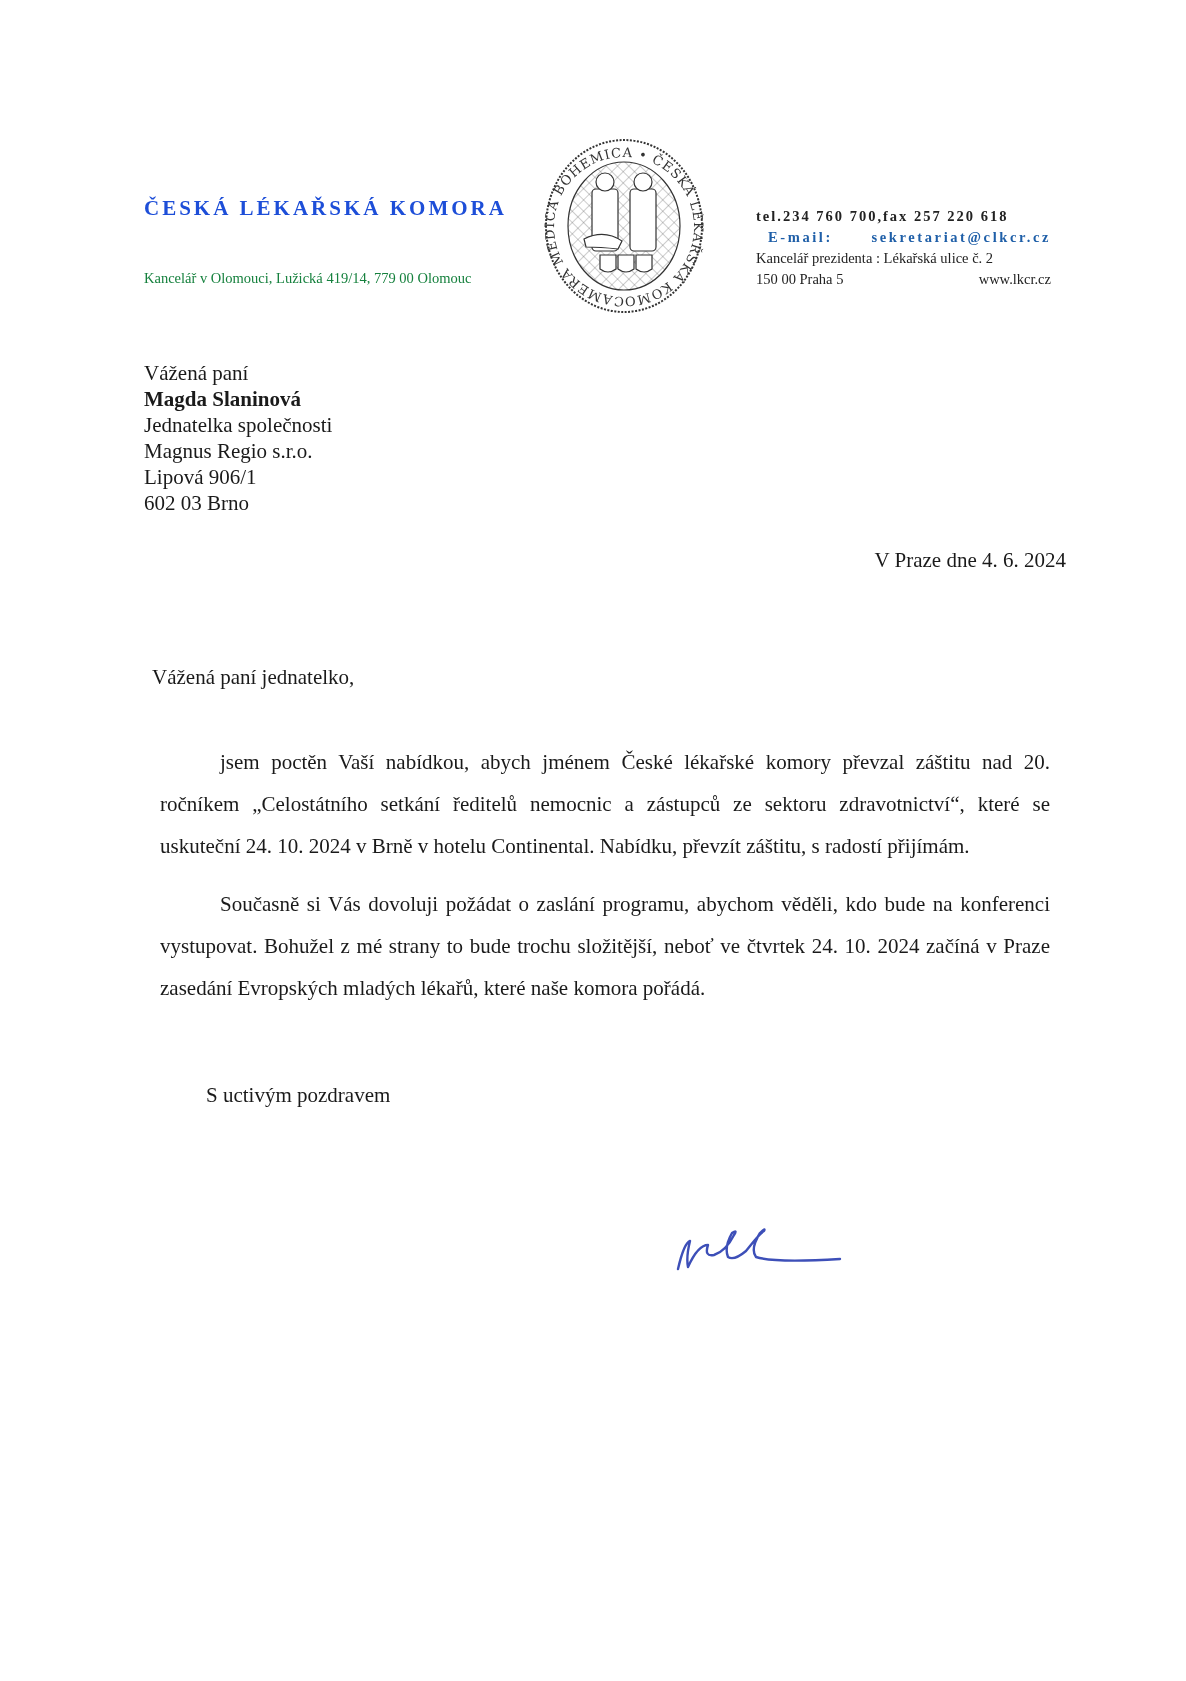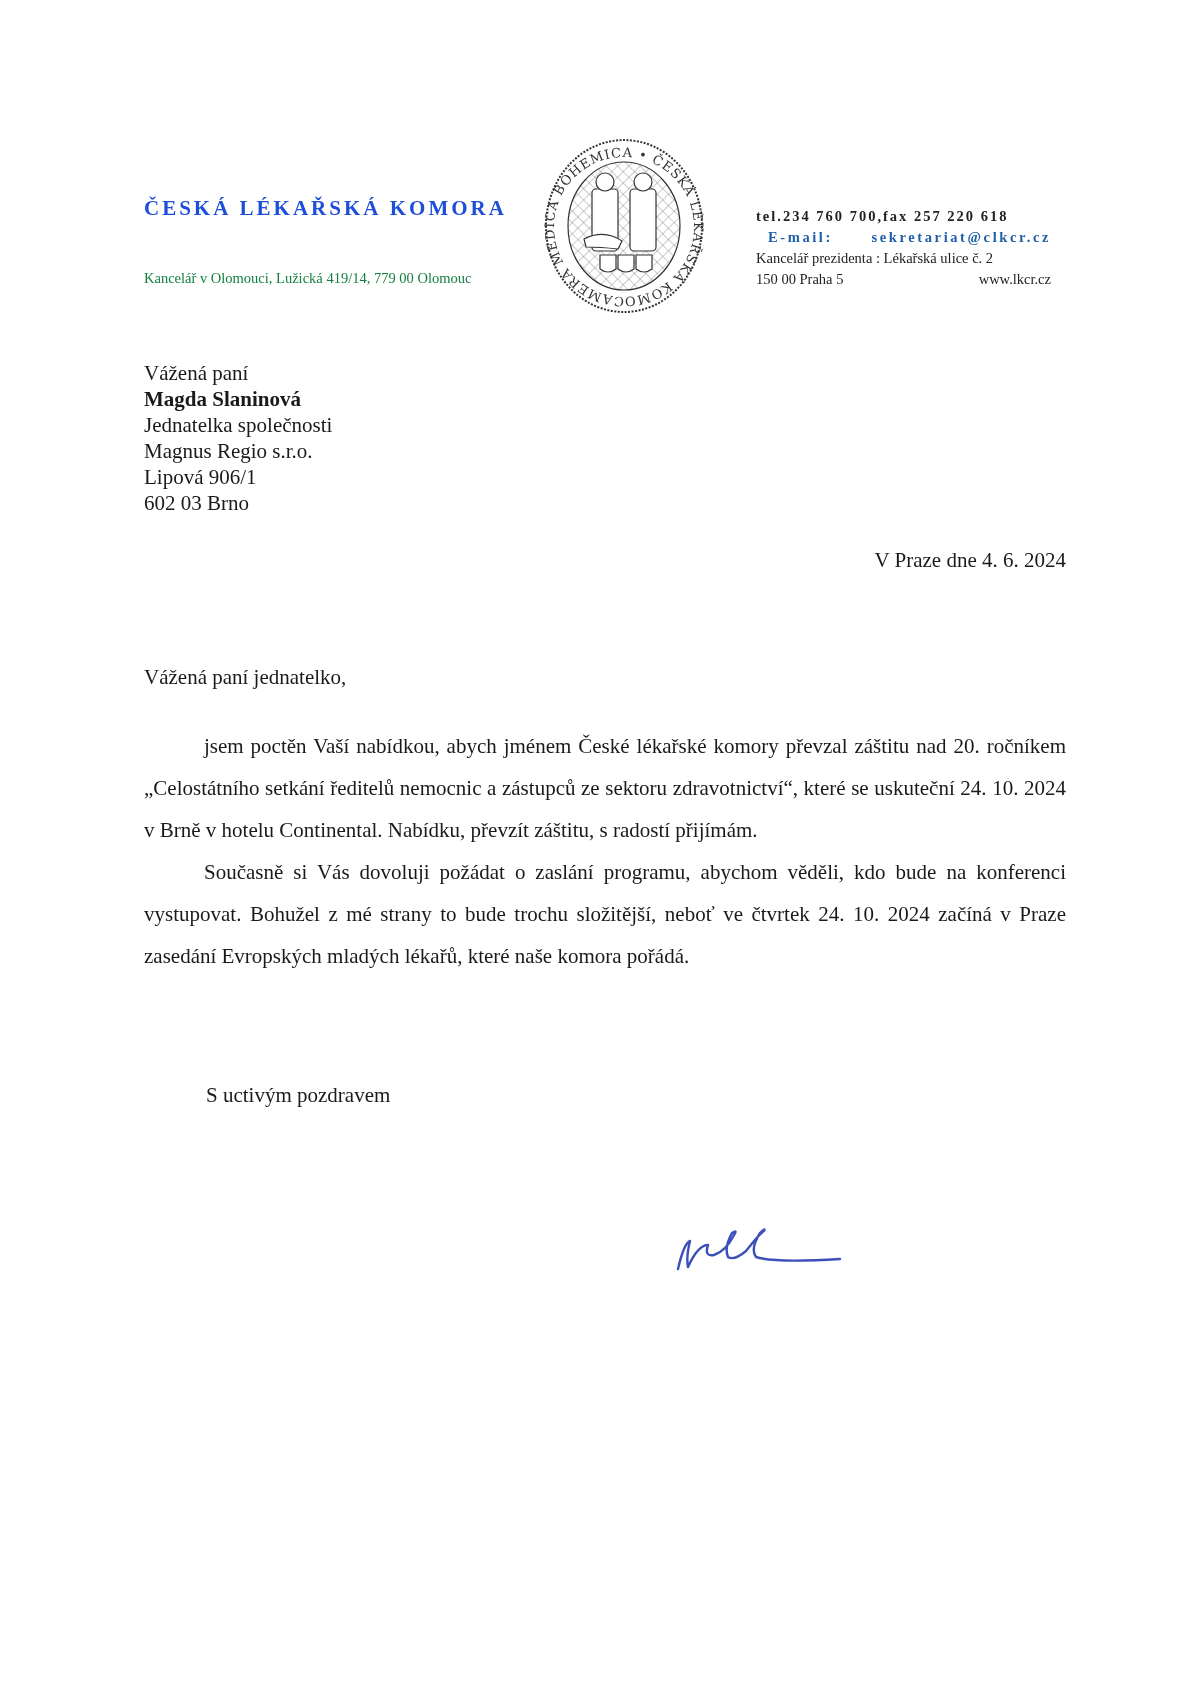--- a/index.html
+++ b/index.html
@@ -9,23 +9,23 @@
   .org-name { left: 144px; top: 196px; font-size: 21px; font-weight: bold; letter-spacing: 3px; color: #1d4ed8; }
   .org-addr { left: 144px; top: 230px; font-size: 14.5px; color: #15803d; margin-top: 40px; }
   .seal { left: 544px; top: 137px; width: 160px; height: 178px; }
   .contact { left: 756px; top: 206px; font-size: 14.5px; line-height: 21px; color: #222; width: 295px; }
   .contact .tel { font-weight: bold; letter-spacing: 2px; }
   .contact .mail { color: #1f5fa8; font-weight: bold; letter-spacing: 2.6px; display: flex; justify-content: space-between; margin-left: 12px; }
   .contact .row { display: flex; justify-content: space-between; align-items: flex-end; }
   .recipient { left: 144px; top: 360px; font-size: 21px; line-height: 26px; }
   .recipient .name { font-weight: bold; }
   .date { right: 120px; top: 548px; font-size: 21px; }
-  .salutation { left: 144px; top: 665px; font-size: 21px; }
+  .salutation { left: 152px; top: 665px; font-size: 21px; }
   .body { left: 144px; top: 725px; width: 922px; font-size: 21px; line-height: 42px; text-align: justify; }
-  .body p { margin: 0; text-indent: 60px; }
+  .body p { margin: 16px; text-indent: 60px; }
   .closing { left: 206px; top: 1083px; font-size: 21px; }
   .signature { left: 674px; top: 1223px; width: 170px; height: 50px; }
   .signer { left: 578px; top: 1263px; width: 350px; text-align: center; font-size: 21px; line-height: 30px; }
 </style>
 </head>
 <body>
 
 <div class="abs org-name">ČESKÁ LÉKAŘSKÁ KOMORA</div>
 <div class="abs org-addr">Kancelář v Olomouci, Lužická 419/14, 779 00 Olomouc</div>
 

